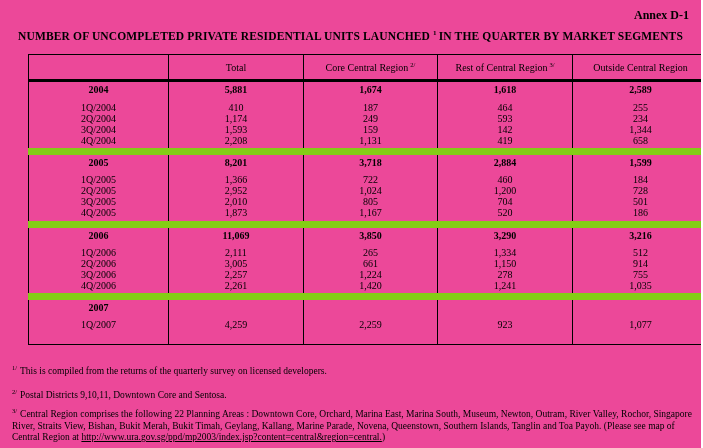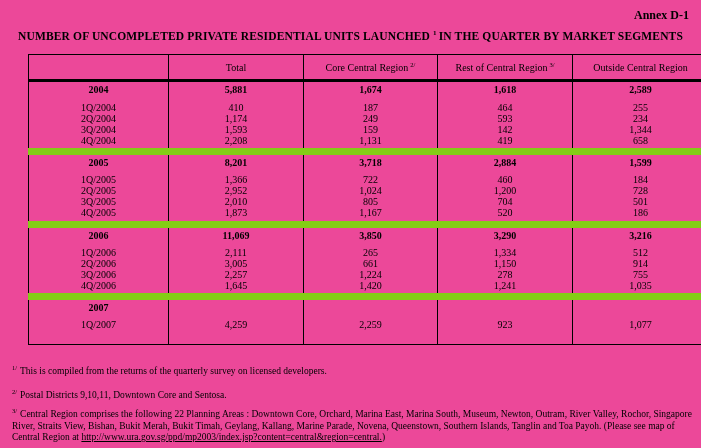--- a/index.html
+++ b/index.html
@@ -249,21 +249,21 @@
           </tr>
           <tr class="q-row">
             <td>3Q/2006</td>
             <td>2,257</td>
             <td>1,224</td>
             <td>278</td>
             <td>755</td>
           </tr>
           <tr class="q-row">
             <td>4Q/2006</td>
-            <td>1,645</td>
+            <td>2,261</td>
             <td>1,420</td>
             <td>1,241</td>
             <td>1,035</td>
           </tr>
           <tr class="end-spacer">
             <td></td>
             <td></td>
             <td></td>
             <td></td>
             <td></td>

